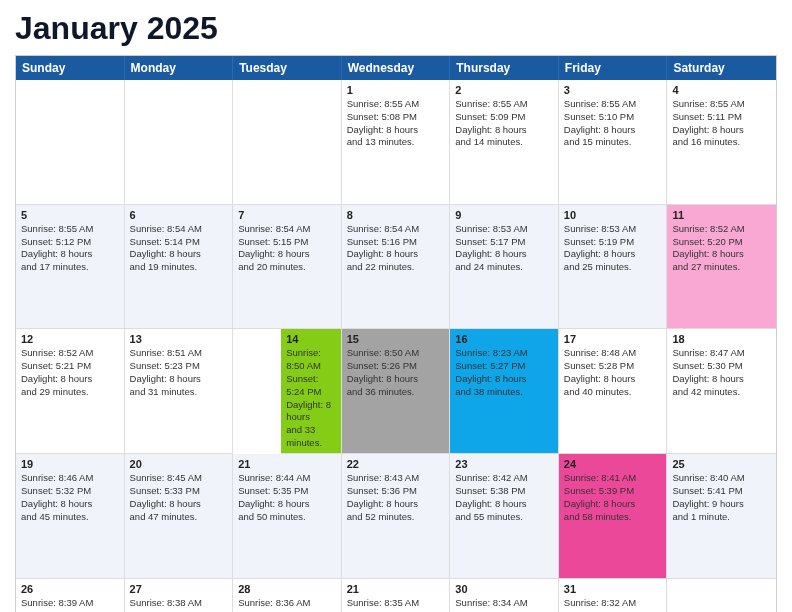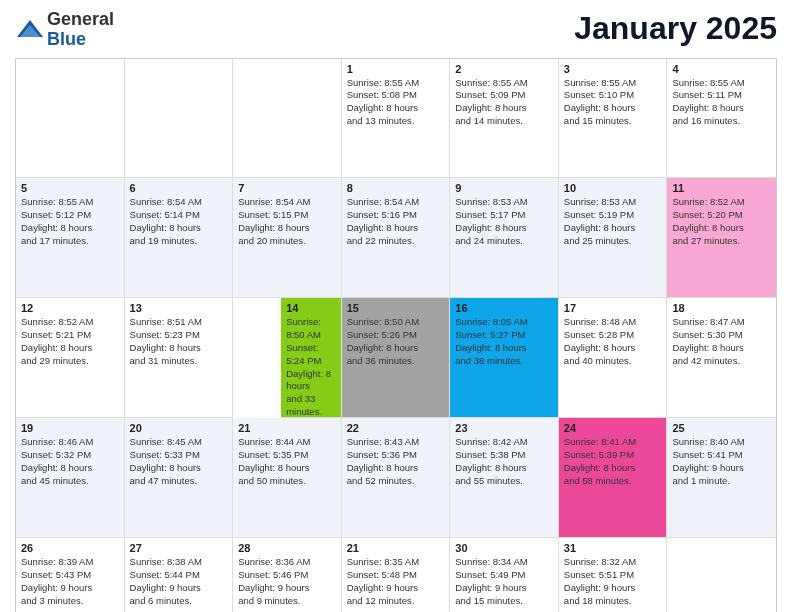--- a/index.html
+++ b/index.html
@@ -105,36 +105,35 @@
       color: #333;
       line-height: 1.35;
     }
     .empty { background: #f9f9f9; }
   </style>
 </head>
 <body>
 
 <div class="page">
   <div class="header">
-    <div class="logo">
-      <svg class="logo-icon" viewBox="0 0 30 30">
-        <polygon points="15,5 28,22 2,22" fill="#1a5aa0"></polygon>
-        <polygon points="15,10 25,22 5,22" fill="#4a8fd0"></polygon>
-      </svg>
-      <div class="logo-text">
-        <span class="logo-general">General</span>
-        <span class="logo-blue">Blue</span>
-      </div>
-    </div>
     <div class="title-section">
       <div class="month-title">January 2025</div>
     </div>
   </div>
 
   <div class="calendar">
+    <div class="cal-header">
+    <div class="cal-header-cell">Sunday</div>
+        <div class="cal-header-cell">Monday</div>
+        <div class="cal-header-cell">Tuesday</div>
+        <div class="cal-header-cell">Wednesday</div>
+        <div class="cal-header-cell">Thursday</div>
+        <div class="cal-header-cell">Friday</div>
+        <div class="cal-header-cell">Saturday</div>
+      </div>
     <div class="cal-body">
     <div class="cal-cell empty" style="background: rgb(255, 255, 255);"></div>
         <div class="cal-cell empty" style="background: rgb(255, 255, 255);"></div>
         <div class="cal-cell empty" style="background: rgb(255, 255, 255);"></div>
         <div class="cal-cell" style="background: rgb(255, 255, 255);">
           <div class="day-num">1</div>
           <div class="day-info" style="white-space: pre-line;">Sunrise: 8:55 AM
 Sunset: 5:08 PM
 Daylight: 8 hours
 and 13 minutes.</div>
@@ -232,21 +231,21 @@
         </div>
         <div class="cal-cell" style="background: #a3a3a3;">
           <div class="day-num">15</div>
           <div class="day-info" style="white-space: pre-line;">Sunrise: 8:50 AM
 Sunset: 5:26 PM
 Daylight: 8 hours
 and 36 minutes.</div>
         </div>
         <div class="cal-cell" style="background: #0ea5e9;">
           <div class="day-num">16</div>
-          <div class="day-info" style="white-space: pre-line;">Sunrise: 8:05 AM
+          <div class="day-info" style="white-space: pre-line;">Sunrise: 8:23 AM
 Sunset: 5:27 PM
 Daylight: 8 hours
 and 38 minutes.</div>
         </div>
         <div class="cal-cell" style="background: rgb(255, 255, 255);">
           <div class="day-num">17</div>
           <div class="day-info" style="white-space: pre-line;">Sunrise: 8:48 AM
 Sunset: 5:28 PM
 Daylight: 8 hours
 and 40 minutes.</div>

